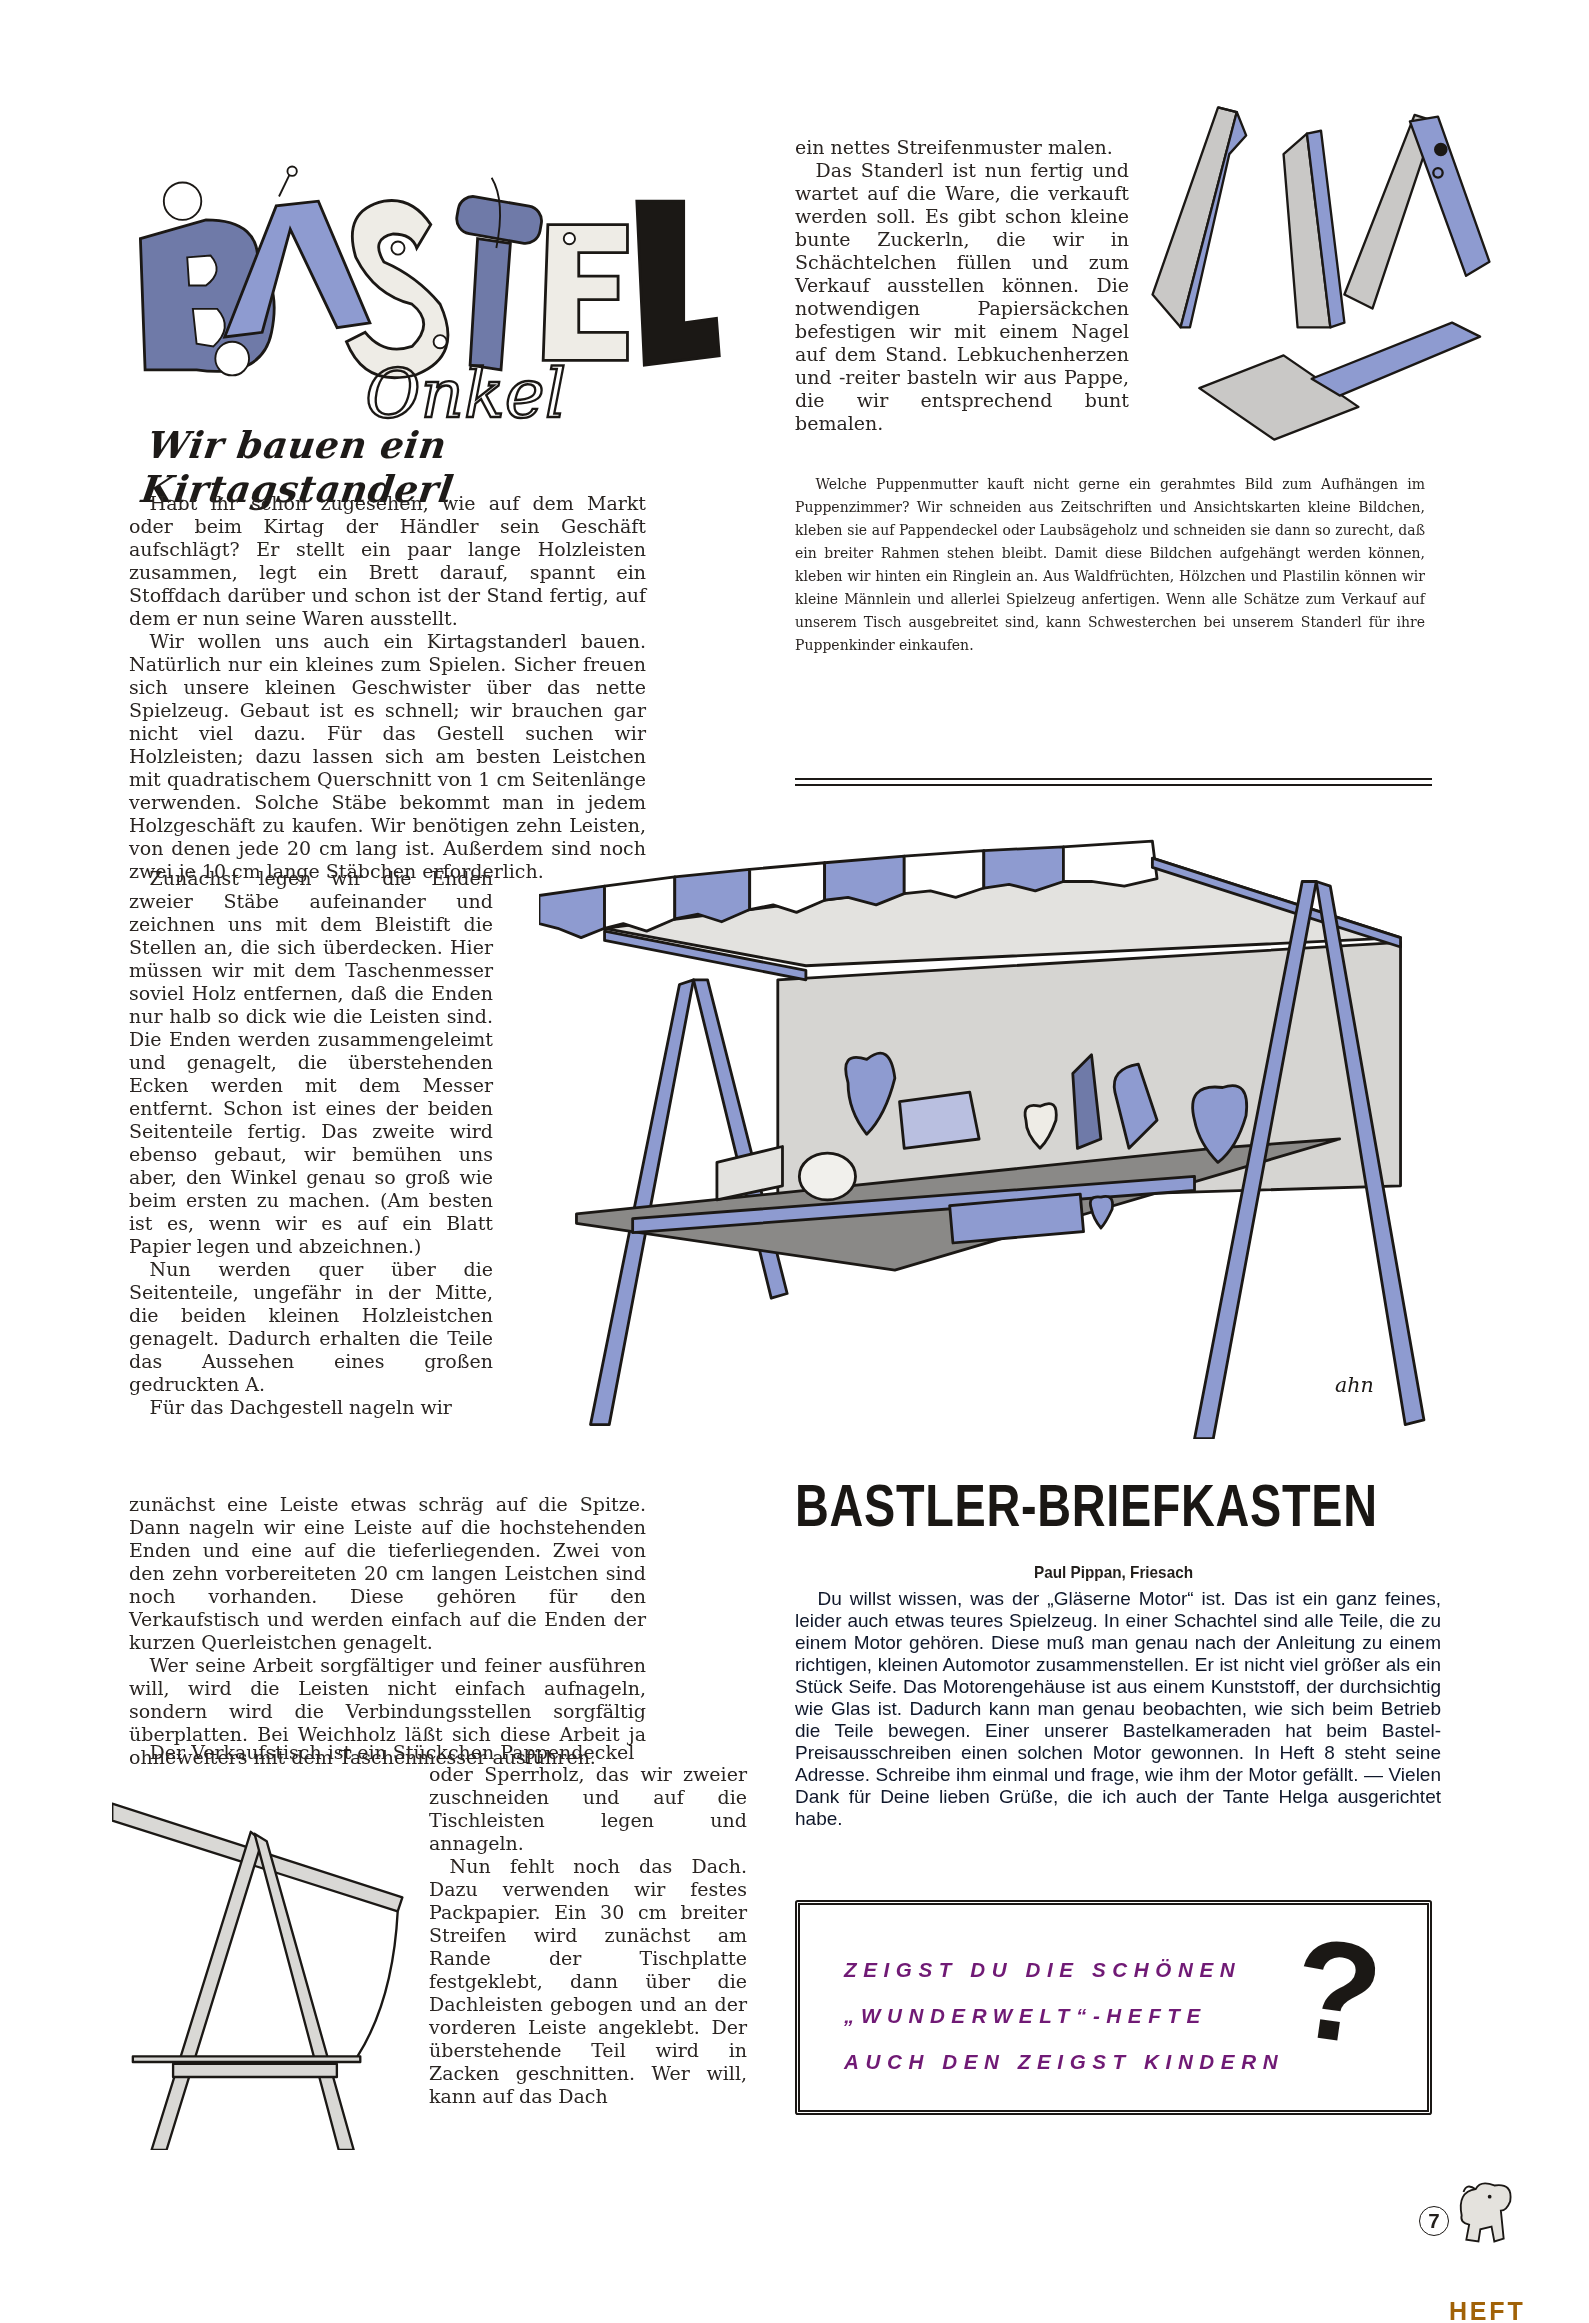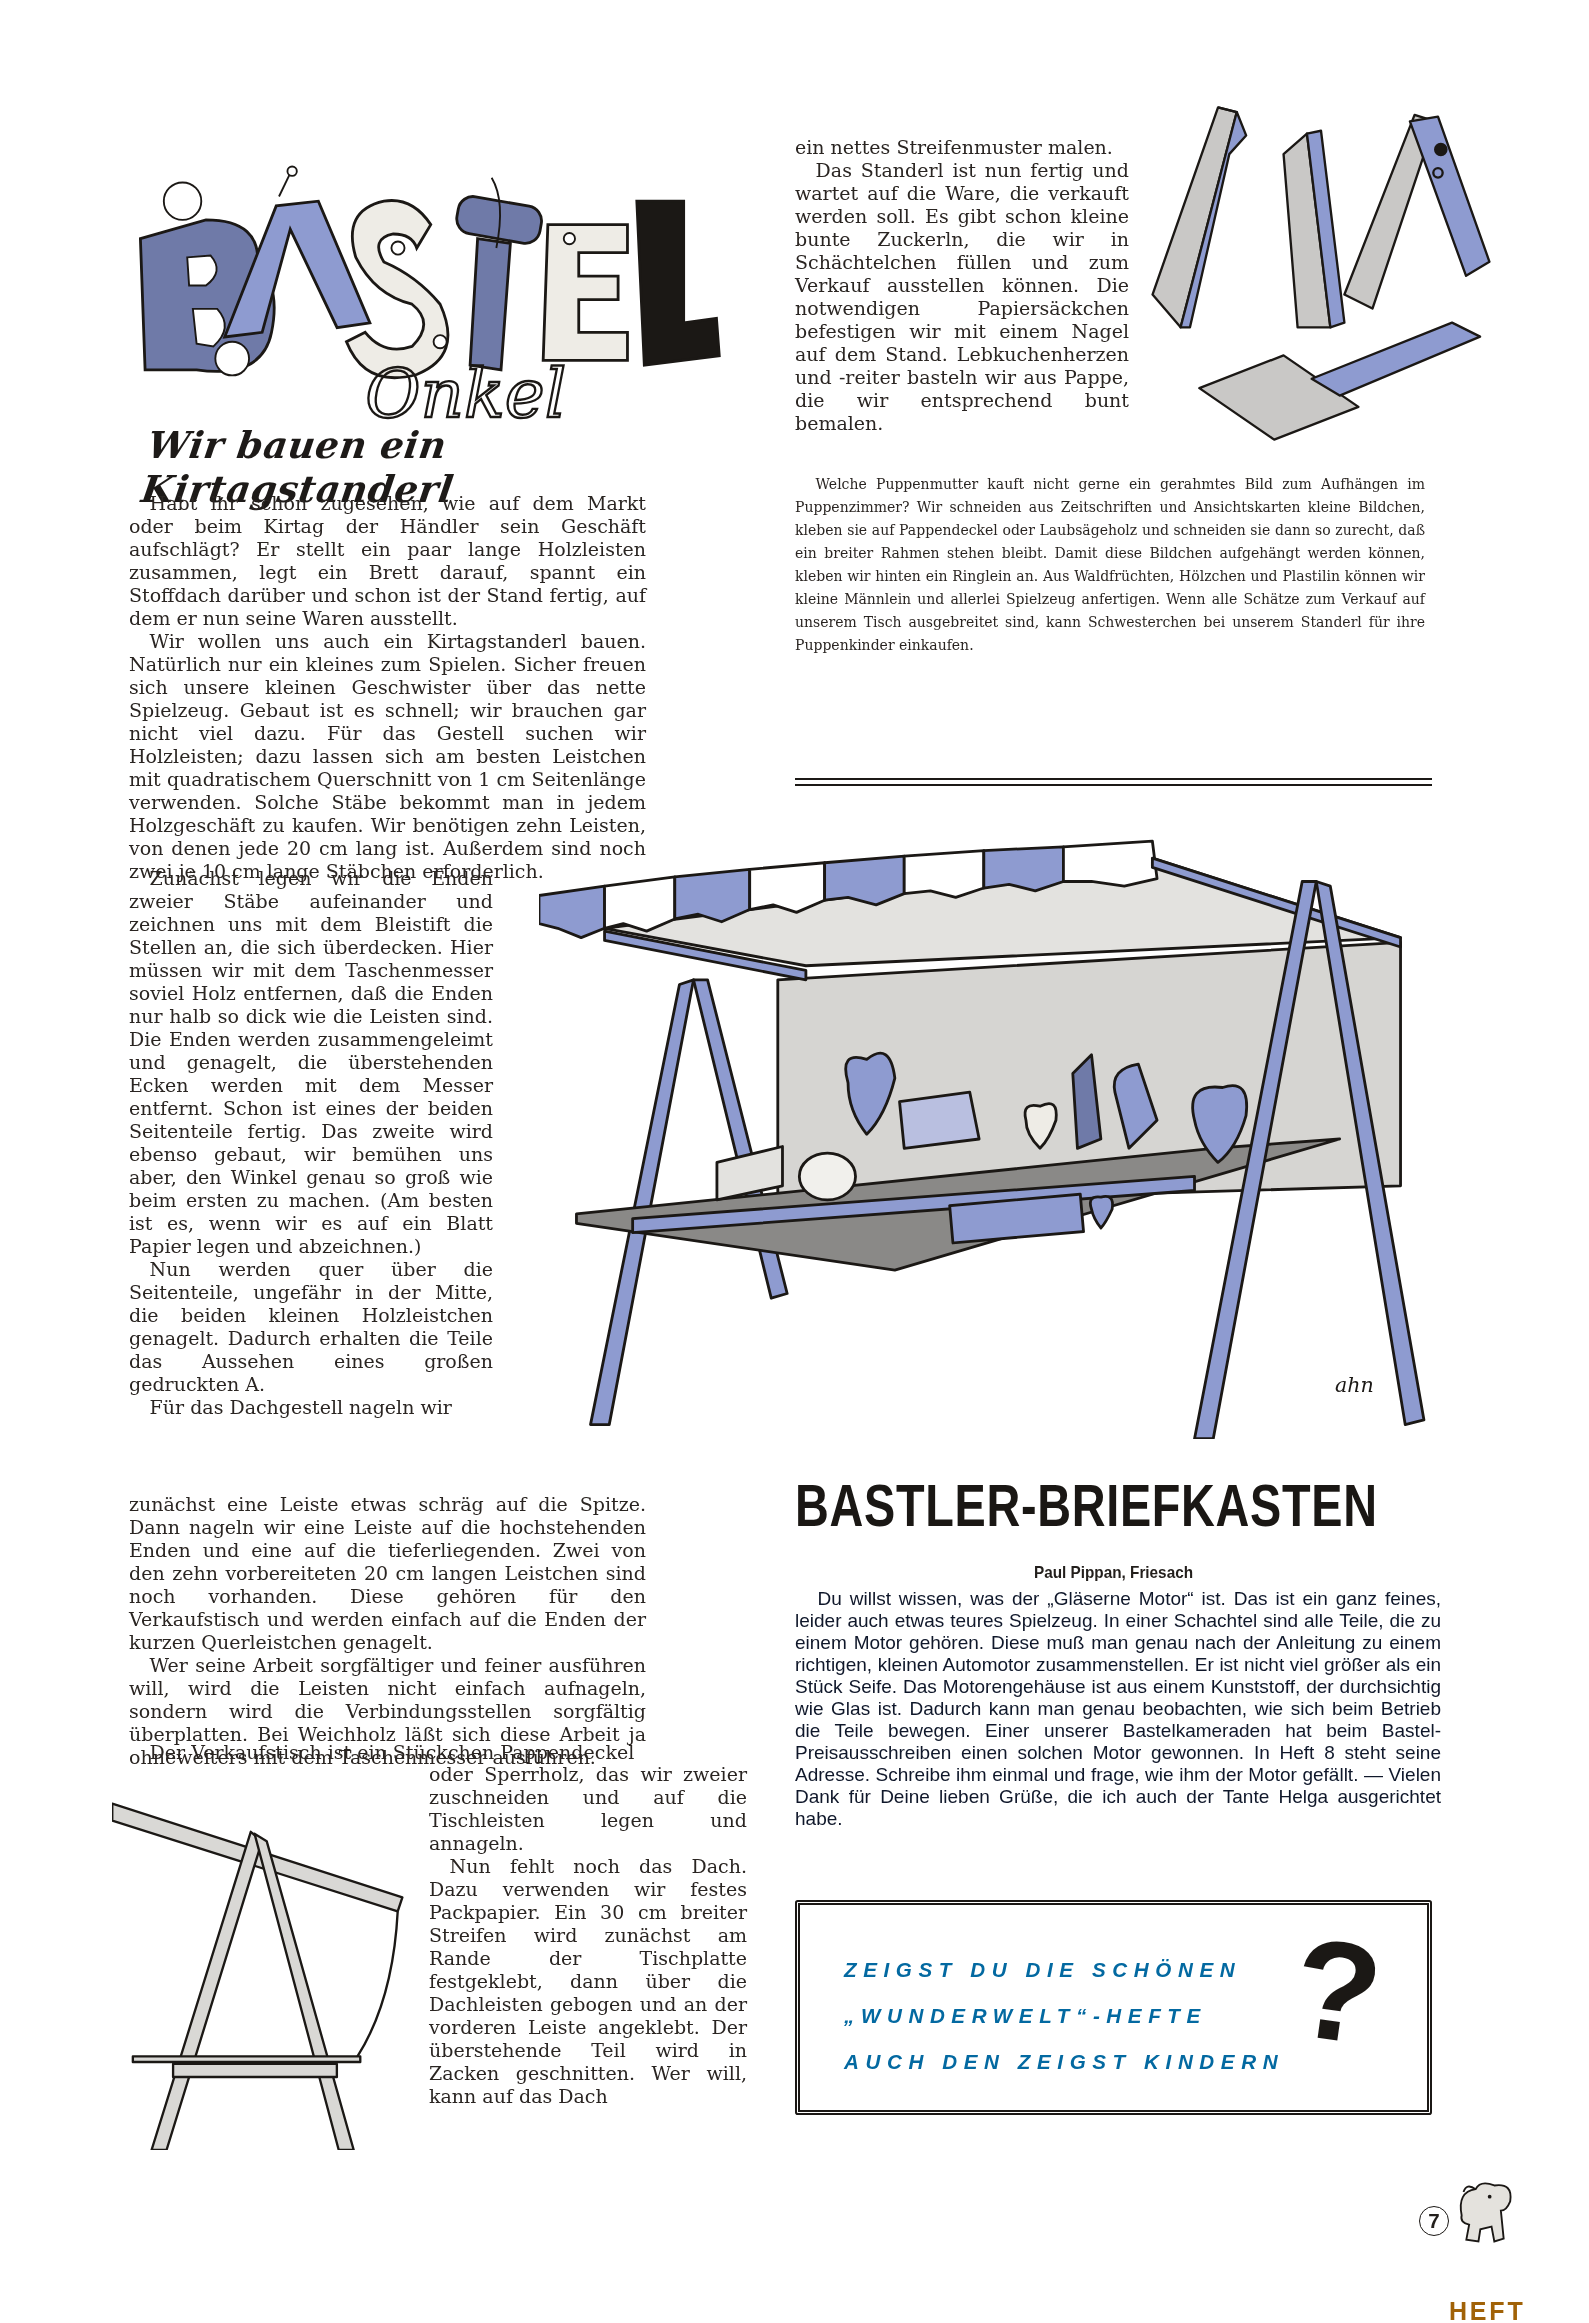--- a/index.html
+++ b/index.html
@@ -16,21 +16,21 @@
   #col-left-5{left:429px;top:1763px;width:318px;}
   #col-right-1{left:795px;top:136px;width:334px;}
   #col-right-2{left:795px;top:473px;width:630px;}
   #rule{left:795px;top:778px;width:637px;height:9.4px;border-top:2.8px solid #1c1916;border-bottom:2.8px solid #1c1916;height:3.7px;}
   #briefkasten-title{left:795px;top:1471px;width:646px;font-family:"Liberation Sans",sans-serif;font-weight:bold;font-size:60px;letter-spacing:0.9px;color:#1a1714;transform:scaleX(0.78);transform-origin:left top;white-space:nowrap;}
   #briefkasten-author{left:795px;top:1563px;width:637px;text-align:center;font-family:"Liberation Sans",sans-serif;font-weight:bold;font-size:17px;transform:scaleX(0.9);}
   #briefkasten-body{left:795px;top:1588px;width:646px;font-family:"Liberation Sans",sans-serif;font-size:19px;line-height:22px;text-align:justify;color:#0f172a;}
   #briefkasten-body p{margin:0;text-indent:22.5px;}
   #promo{left:795px;top:1900px;width:637px;height:215px;}
   #promo-border{position:absolute;inset:0;border:5.6px double #1b1815;border-radius:2.8px;}
-  #promo-lines{position:absolute;left:49px;top:47px;font-family:"Liberation Sans",sans-serif;font-weight:bold;font-style:italic;font-size:20.6px;letter-spacing:6.6px;line-height:46px;color:#0369a1;}
+  #promo-lines{position:absolute;left:49px;top:47px;font-family:"Liberation Sans",sans-serif;font-weight:bold;font-style:italic;font-size:20.6px;letter-spacing:6.6px;line-height:46px;color:#701a75;}
   #promo-q{position:absolute;right:52px;top:20.6px;font-family:"Liberation Sans",sans-serif;font-weight:bold;font-size:141px;line-height:141px;color:#1b1815;transform:rotate(8deg);}
   #page-num{left:1419px;top:2206px;width:28px;height:28px;border:1.9px solid #1b1815;border-radius:50%;text-align:center;font-family:"Liberation Sans",sans-serif;font-weight:bold;font-size:20.6px;line-height:28px;}
   #heft{left:1405px;top:2297px;font-family:"Liberation Sans",sans-serif;font-weight:bold;font-size:25px;letter-spacing:2.8px;color:#a16207;margin-left:44px;}
   svg{display:block;}
 </style>
 </head>
 <body>
 
 <div class="abs" id="logo">
   <svg width="637" height="281" viewBox="0 0 680 300">

